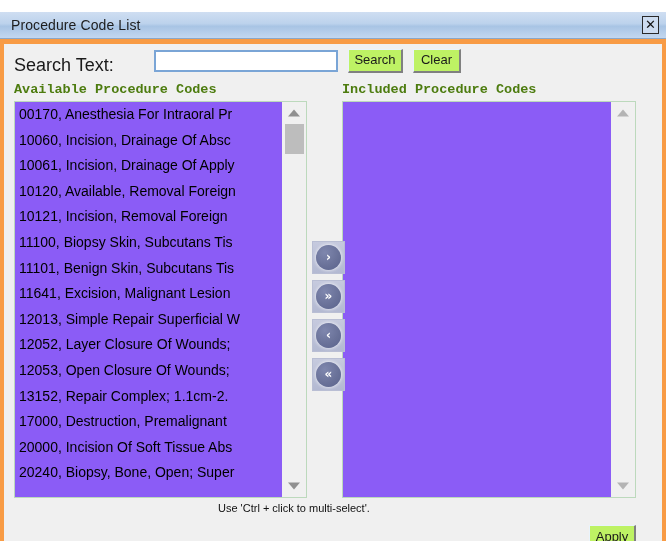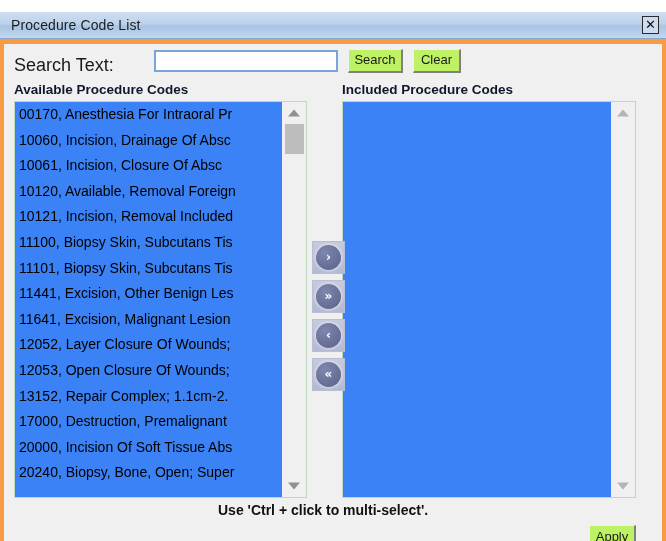--- a/index.html
+++ b/index.html
@@ -110,22 +110,23 @@
   #clear-button {
     left: 409px; top: 5px;
     width: 48px; height: 24px;
   }
 
   
   .col-header {
     position: absolute;
     font-size: 13.5px;
     font-weight: bold;
-    color: #0f172a;
+    color: #4d7c0f;
     white-space: nowrap;
+    font-family: Liberation Mono, monospace;
   }
   #available-header { left: 10px; top: 38px; }
   #included-header  { left: 338px; top: 38px; }
 
   
   .listbox {
     position: absolute;
     box-sizing: border-box;
     border: 1px solid #bcd9bc;
     background: #ffffff;
@@ -138,21 +139,21 @@
   #included-listbox {
     left: 338px; top: 57px;
     width: 294px; height: 397px;
   }
   .list-items {
     position: absolute;
     left: 0; top: 0;
     width: 269px;
     height: 395px;
     overflow: hidden;
-    background: #3b82f6;
+    background: #8b5cf6;
   }
   .list-item {
     font-size: 14px;
     color: #000000;
     line-height: 25.6px;
     height: 25.6px;
     white-space: nowrap;
     overflow: hidden;
     padding-left: 4px;
     font-family: "Liberation Sans", sans-serif;
@@ -231,22 +232,22 @@
   #xfer-right      { top: 197px; }
   #xfer-right-all  { top: 236px; }
   #xfer-left       { top: 275px; }
   #xfer-left-all   { top: 314px; }
 
   
   #hint-text {
     position: absolute;
     left: 214px;
     top: 458px;
-    font-size: 14px;
-    font-weight: bold;
+    font-size: 11px;
+    font-weight: normal;
     color: #111111;
     white-space: nowrap;
   }
   #apply-button {
     left: 585px; top: 481px;
     width: 47px; height: 25px;
     line-height: 21px;
   }
 </style>
 </head>
@@ -266,27 +267,27 @@
     <div class="btn-3d" id="search-button">Search</div>
     <div class="btn-3d" id="clear-button">Clear</div>
 
     <div class="col-header" id="available-header">Available Procedure Codes</div>
     <div class="col-header" id="included-header">Included Procedure Codes</div>
 
     <div class="listbox" id="available-listbox">
       <div class="list-items" id="available-items">
           <div class="list-item">00170, Anesthesia For Intraoral Pr</div>
           <div class="list-item">10060, Incision, Drainage Of Absc</div>
-          <div class="list-item">10061, Incision, Closure Of Absc</div>
+          <div class="list-item">10061, Incision, Drainage Of Apply</div>
           <div class="list-item">10120, Available, Removal Foreign</div>
-          <div class="list-item">10121, Incision, Removal Included</div>
+          <div class="list-item">10121, Incision, Removal Foreign</div>
           <div class="list-item">11100, Biopsy Skin, Subcutans Tis</div>
-          <div class="list-item">11101, Biopsy Skin, Subcutans Tis</div>
-          <div class="list-item">11441, Excision, Other Benign Les</div>
+          <div class="list-item">11101, Benign Skin, Subcutans Tis</div>
           <div class="list-item">11641, Excision, Malignant Lesion</div>
+          <div class="list-item">12013, Simple Repair Superficial W</div>
           <div class="list-item">12052, Layer Closure Of Wounds;</div>
           <div class="list-item">12053, Open Closure Of Wounds;</div>
           <div class="list-item">13152, Repair Complex; 1.1cm-2.</div>
           <div class="list-item">17000, Destruction, Premalignant</div>
           <div class="list-item">20000, Incision Of Soft Tissue Abs</div>
           <div class="list-item">20240, Biopsy, Bone, Open; Super</div>
         </div>
       <div class="scrollbar">
         <div class="sb-arrow up">
             <span class="tri up"></span>

